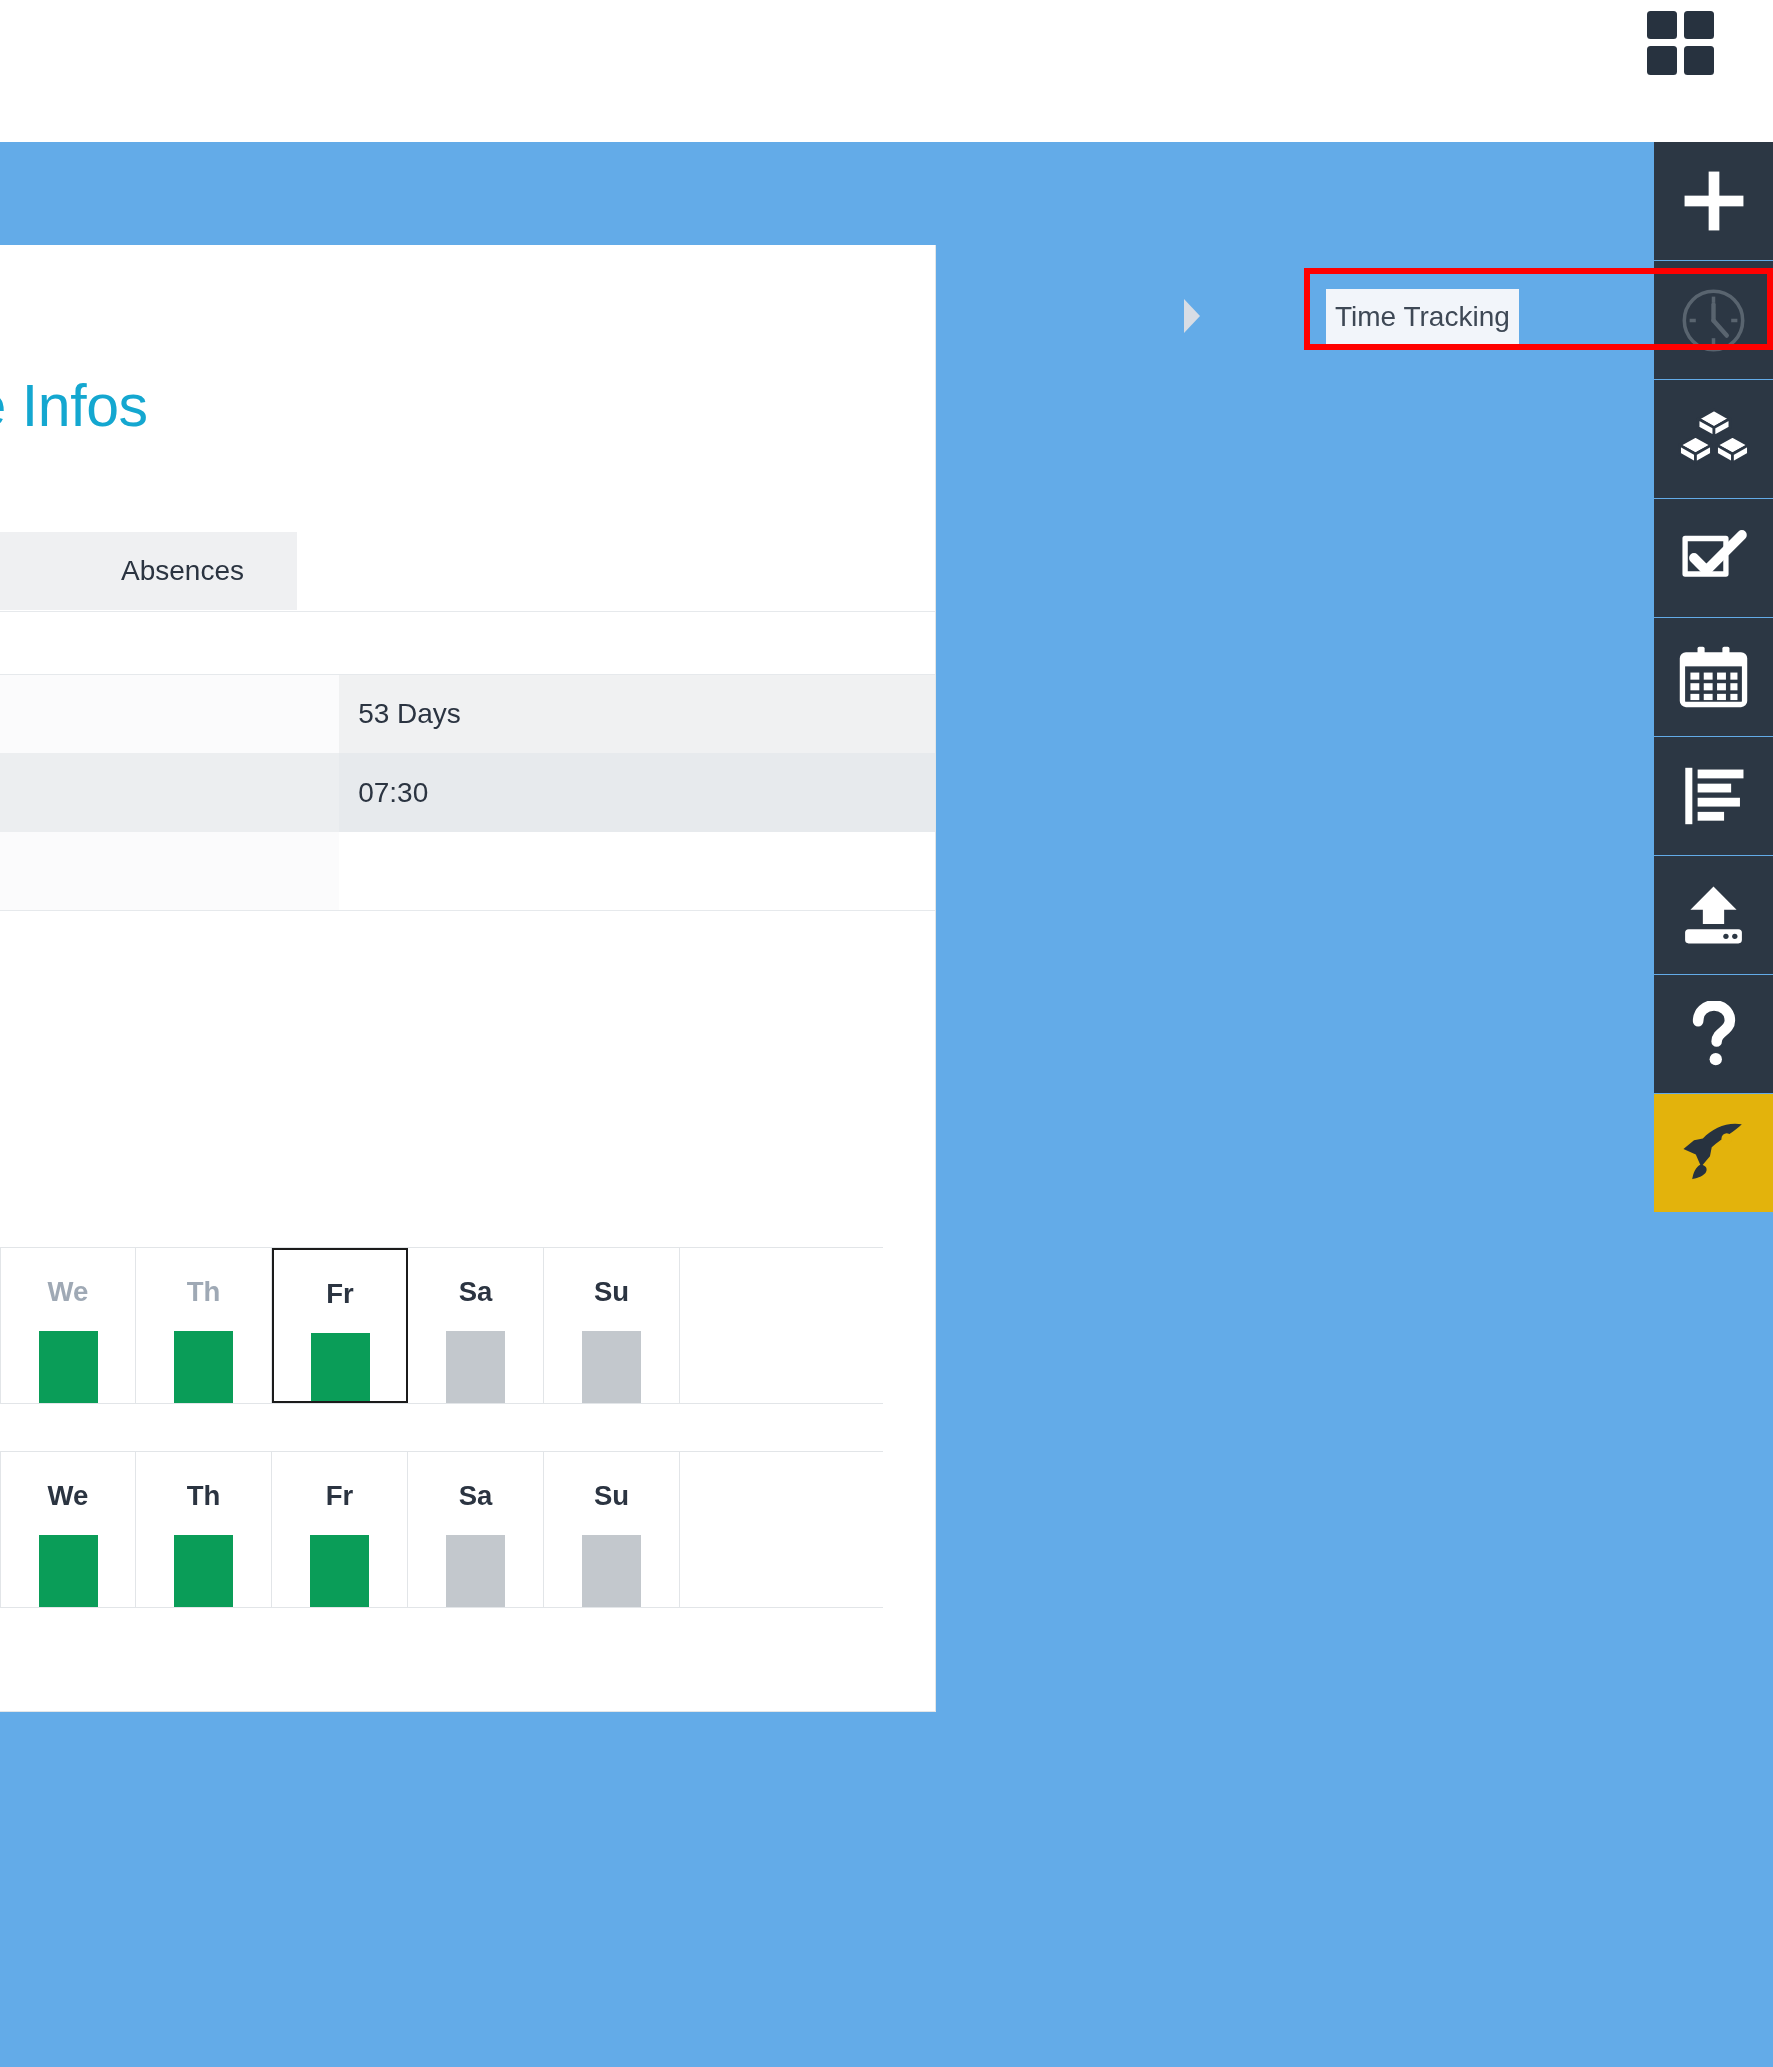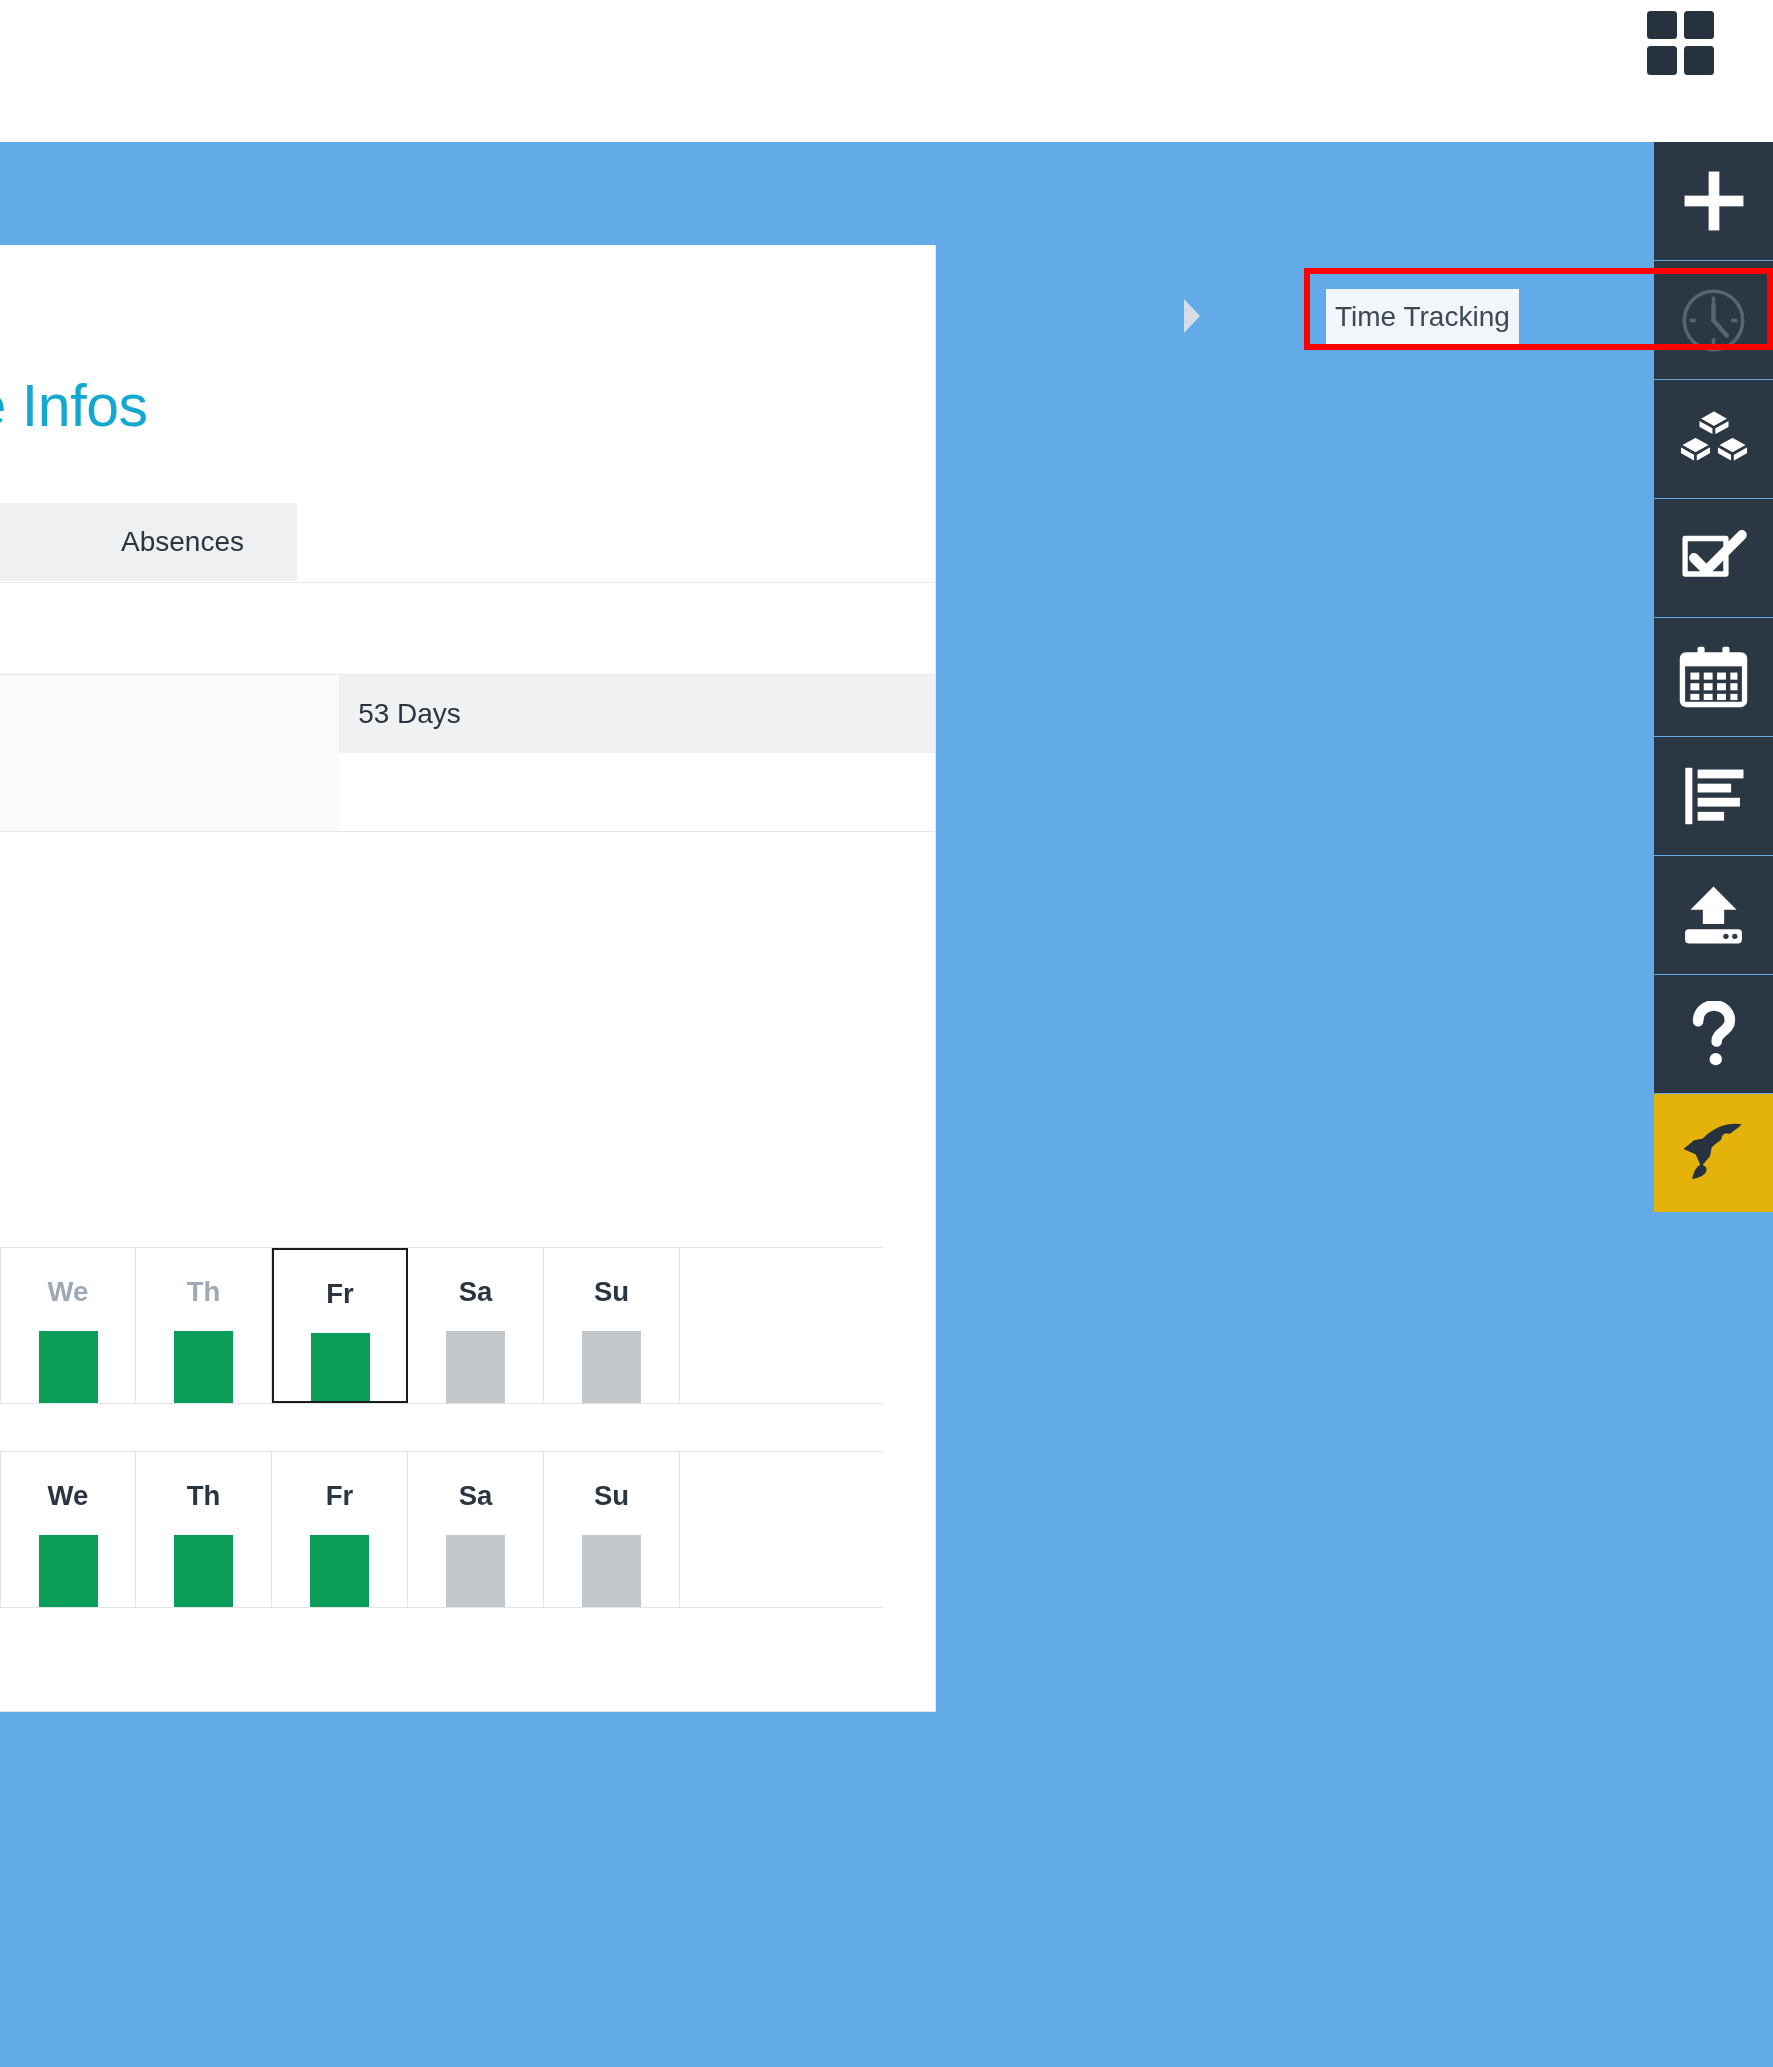--- a/index.html
+++ b/index.html
@@ -86,21 +86,21 @@
     font-size: 59px;
     color: #14a7d0;
     font-weight: 400;
     white-space: nowrap;
     letter-spacing: -0.4px;
   }
 
   
   #tab-bar {
     position: absolute;
-    left: 0; top: 503px;
+    left: 0; top: 532px;
     width: 935px; height: 80px;
     border-bottom: 1.8px solid #e6e9ec;
     box-sizing: border-box;
   }
   .tab {
     position: absolute;
     left: -53px; top: 0;
     width: 350px; height: 78px;
     background: #eff0f2;
     display: flex;
@@ -278,20 +278,24 @@
 <div id="page-title">e Infos</div>
 
 <div id="tab-bar">
   <div class="tab">Absences</div>
 </div>
 
 <div id="summary-table">
   <div class="trow odd top-rule">
     <div class="tcell-label"></div>
     <div class="tcell-value">53 Days</div>
+  </div>
+  <div class="trow even">
+    <div class="tcell-label"></div>
+    <div class="tcell-value">07:30</div>
   </div>
   <div class="trow odd bot-rule">
     <div class="tcell-label"></div>
   </div>
 </div>
 
 <div class="week-strip" id="week-strip-1">
     <div class="day-cell" style="width: 136px;">
       <div class="day-label faded">We</div>
       <div class="day-box green"></div>

